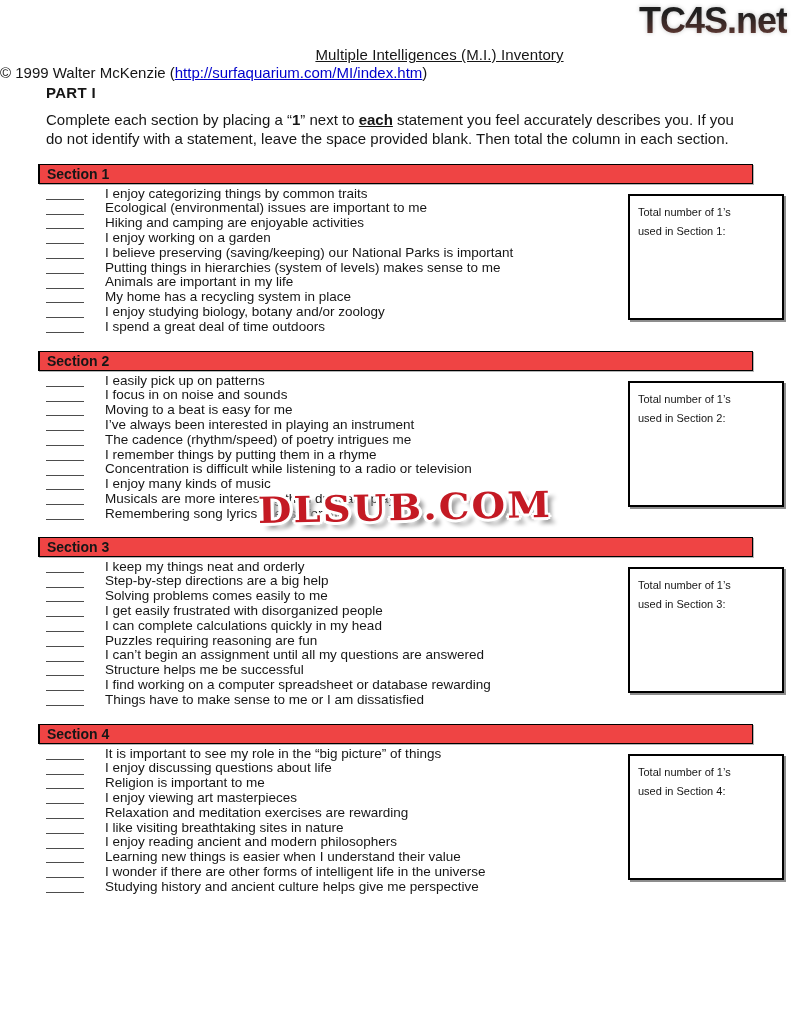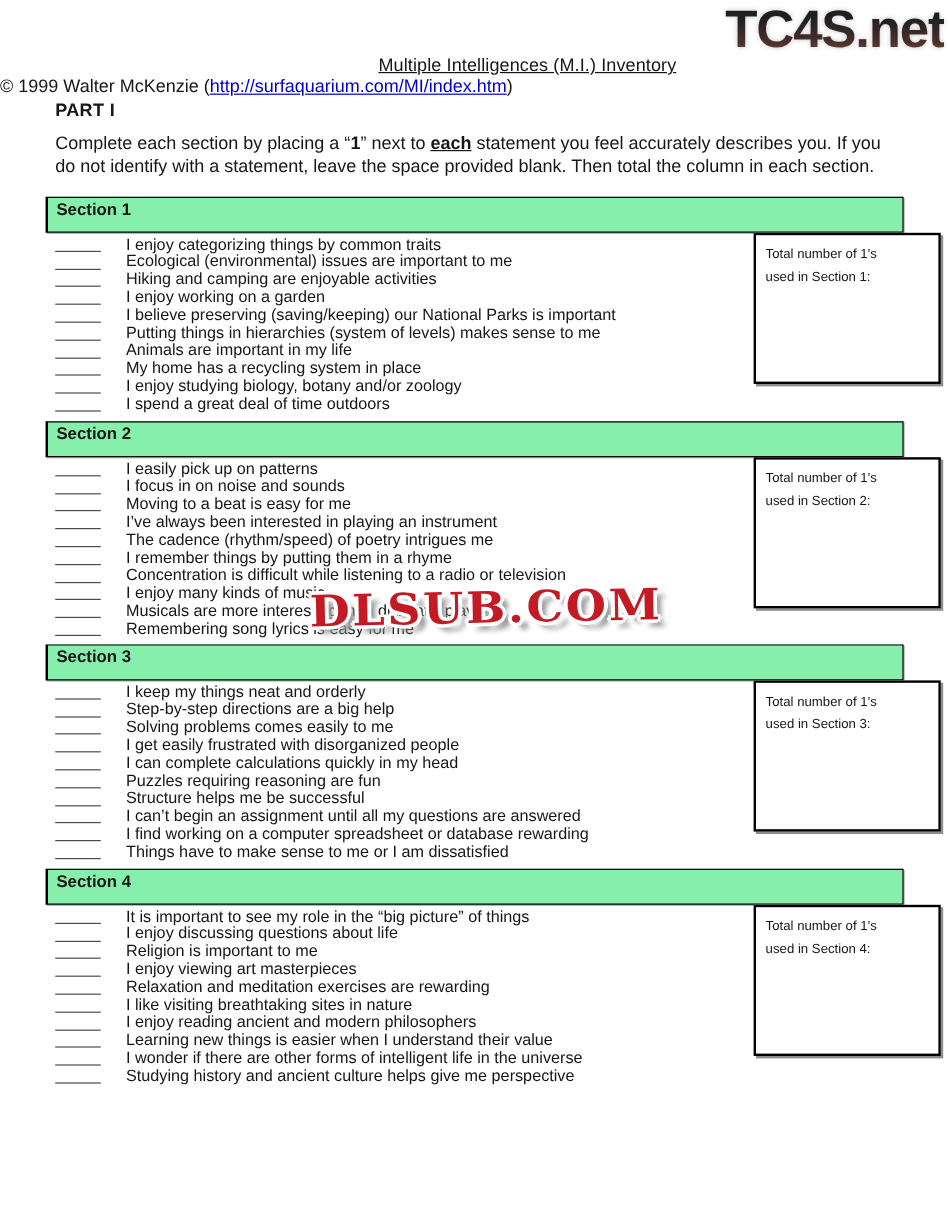--- a/index.html
+++ b/index.html
@@ -15,33 +15,33 @@
   .part-heading{position:absolute;top:84px;left:46px;font-size:15px;font-weight:bold;
                 letter-spacing:.3px;}
   .instructions{position:absolute;top:111px;left:46px;width:702px;font-size:15px;
                 line-height:18.5px;}
   .instructions .b1{font-weight:bold;}
   .instructions .b2{font-weight:bold;text-decoration:underline;}
 
   
   .section{position:absolute;left:38px;width:715px;}
   .sec1{top:164px}.sec2{top:351px}.sec3{top:537px}.sec4{top:724px}
-  .bar{height:16px;border:1px solid #000;border-left-width:2px;background:#86efac;
+  .bar{height:16px;border:1px solid #000;border-left-width:2px;background:#ef4444;
        box-shadow:1px 1px 0 #b5b5b5;font-weight:bold;font-size:14px;
-       padding:1px 0 11px 7px;}
+       padding:1px 0 1px 7px;}
   .items{margin-top:2px;}
   .row{display:flex;height:14.8px;align-items:flex-end;text-align:center;}
   .blank{width:38px;margin-left:8px;height:0;border-bottom:1.4px solid #4d4d4d;margin-bottom:1px;}
   .stmt{margin-left:21px;font-size:13.5px;line-height:14.2px;white-space:nowrap;}
   .totalbox{position:absolute;left:590px;top:30px;width:136px;height:108px;
             border:2px solid #000;background:#fff;padding:7px 8px;
             box-shadow:2px 2px 0 #8d8d8d;font-size:11px;line-height:19px;}
 
   
-  .wm-top{position:absolute;top:0px;right:4px;font-size:44px;font-weight:800;
+  .wm-top{position:absolute;top:0px;right:4px;font-size:36px;font-weight:800;
           letter-spacing:-1px;
           background:linear-gradient(180deg,#1f1f1f 30%,#4a2f2b 70%,#8a564c 100%);
           -webkit-background-clip:text;background-clip:text;color:transparent;
           filter:drop-shadow(0 0 2px #c4c4c4);margin-left:23px;}
   .wm-mid{position:absolute;left:258px;top:489px;font-family:"DejaVu Serif",serif;
           font-weight:bold;font-size:36px;letter-spacing:2px;color:#c41a24;
           transform:rotate(-1.2deg) scaleX(1.07);transform-origin:left center;
           text-shadow:-3px 0 0 #fff,3px 0 0 #fff,0 -3px 0 #fff,0 3px 0 #fff,
                       -2px -2px 0 #fff,2px -2px 0 #fff,-2px 2px 0 #fff,2px 2px 0 #fff,
                       6px 6px 4px #9b9b9b;}
@@ -187,25 +187,25 @@
       <div class="row">
           <span class="blank"></span>
           <span class="stmt">I can complete calculations quickly in my head</span>
         </div>
       <div class="row">
           <span class="blank"></span>
           <span class="stmt">Puzzles requiring reasoning are fun</span>
         </div>
       <div class="row">
           <span class="blank"></span>
+          <span class="stmt">I can’t begin an assignment until all my questions are answered</span>
+        </div>
+      <div class="row">
+          <span class="blank"></span>
           <span class="stmt">Structure helps me be successful</span>
-        </div>
-      <div class="row">
-          <span class="blank"></span>
-          <span class="stmt">I can’t begin an assignment until all my questions are answered</span>
         </div>
       <div class="row">
           <span class="blank"></span>
           <span class="stmt">I find working on a computer spreadsheet or database rewarding</span>
         </div>
       <div class="row">
           <span class="blank"></span>
           <span class="stmt">Things have to make sense to me or I am dissatisfied</span>
         </div>
     </div>

